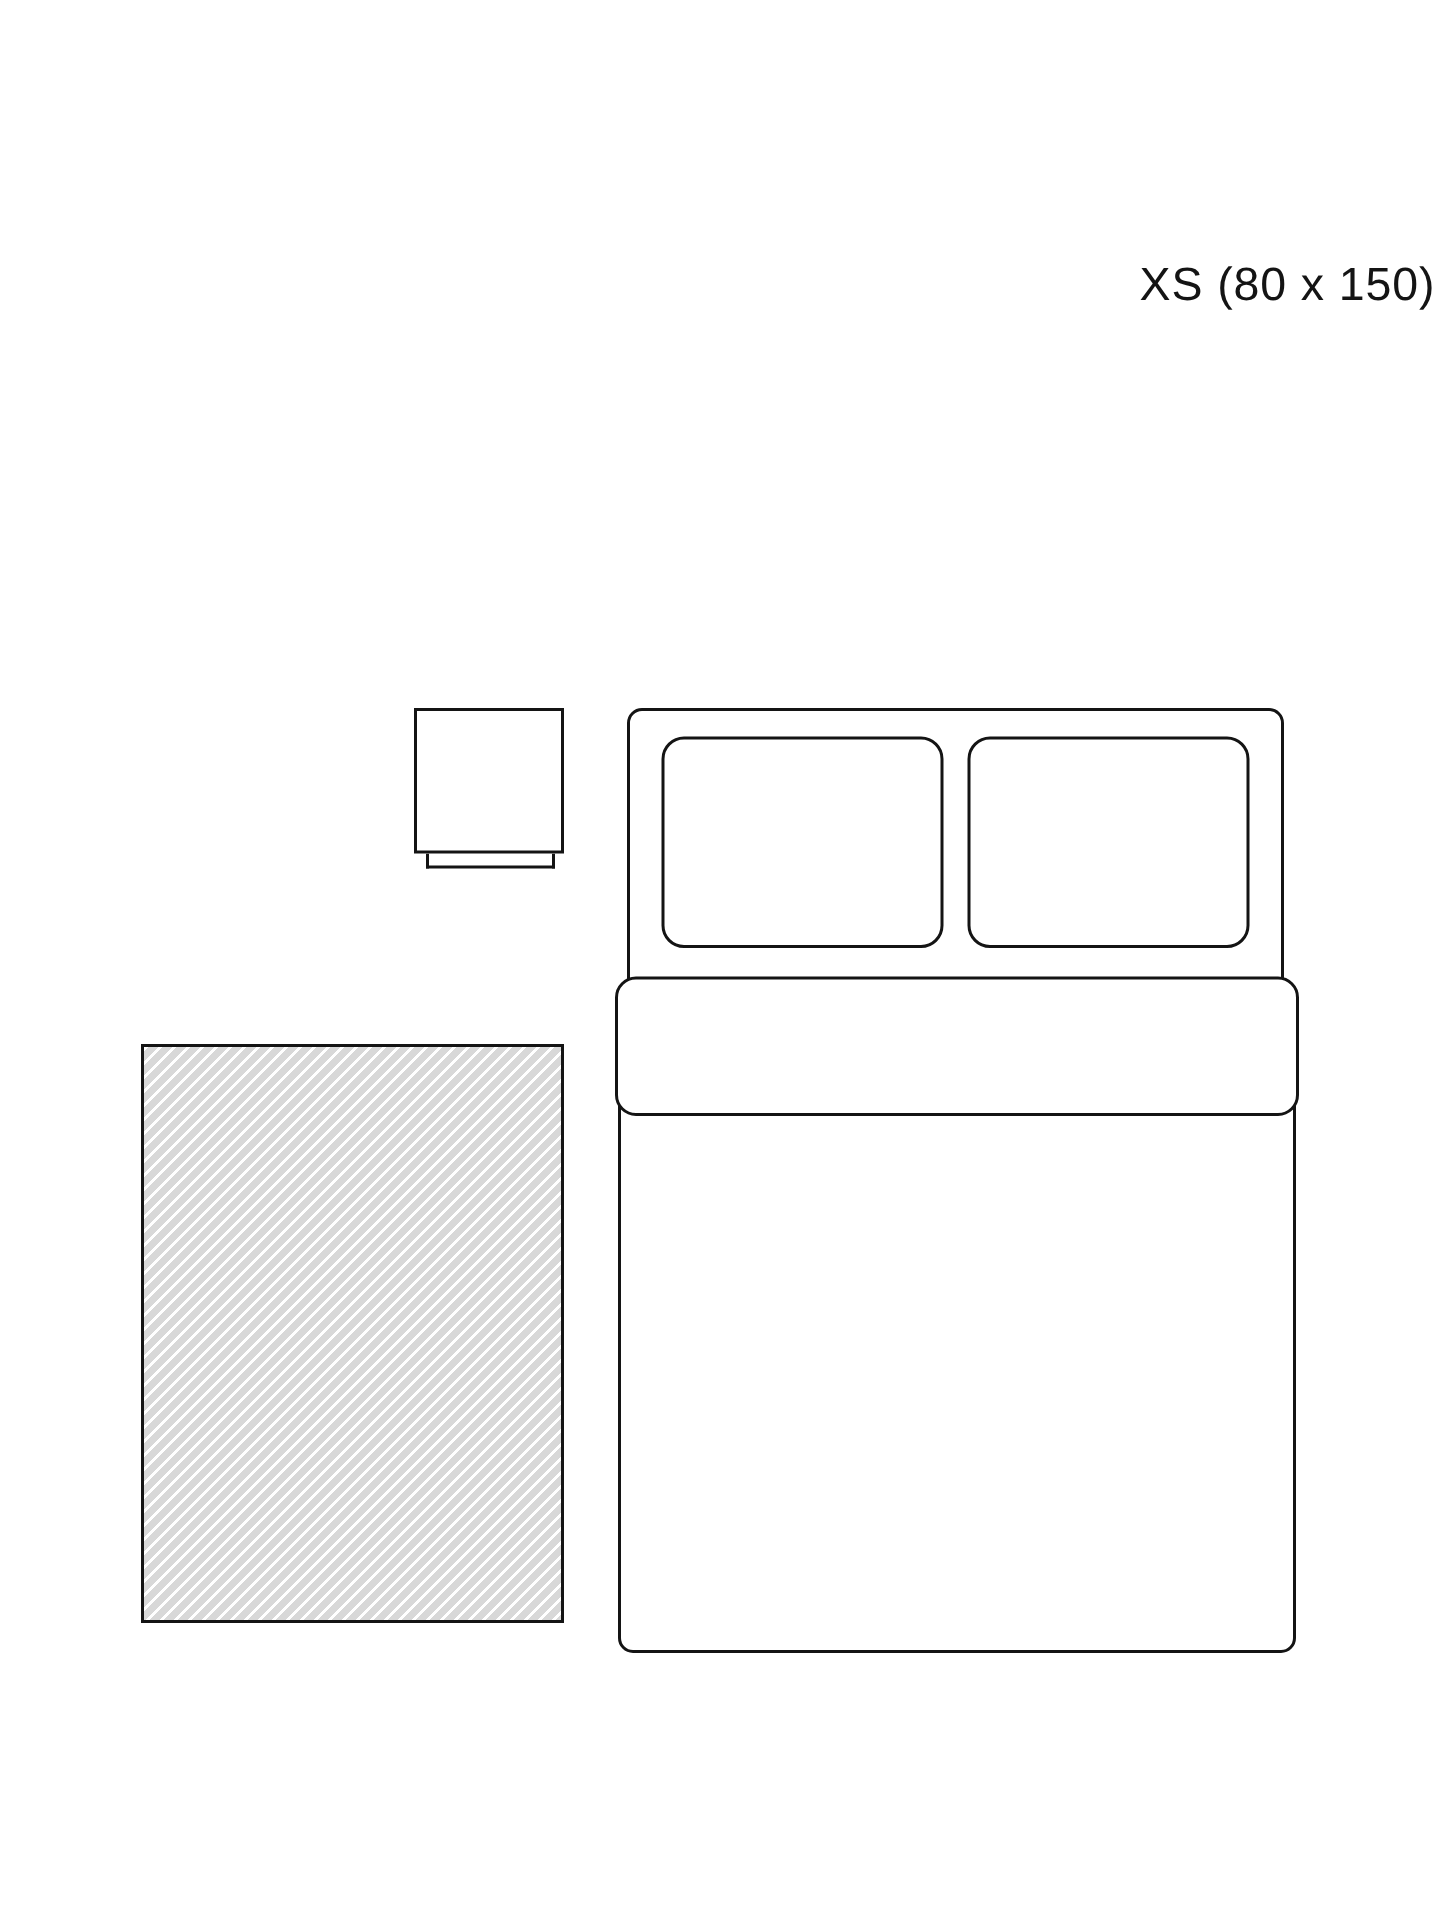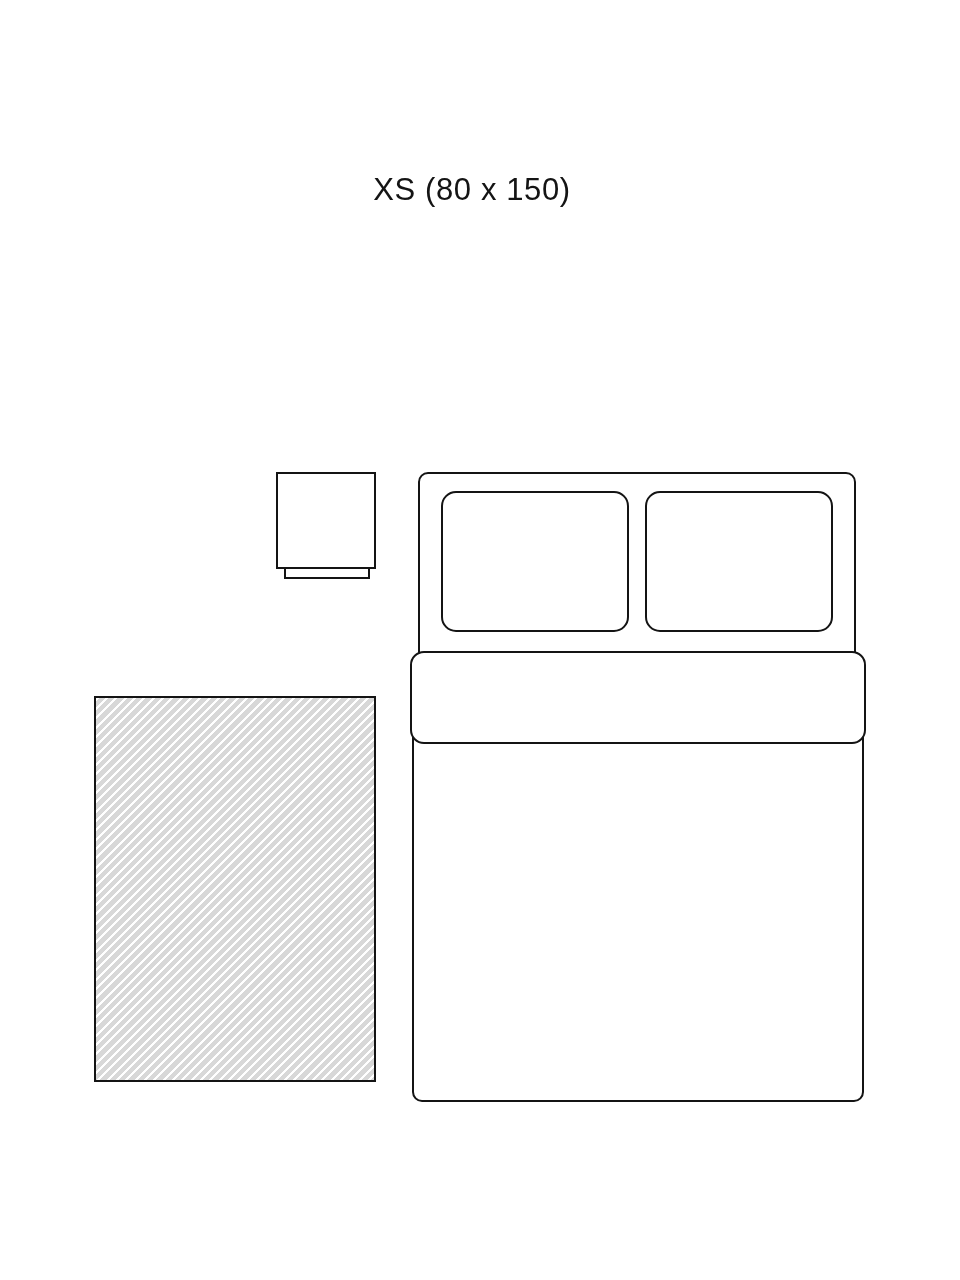--- a/index.html
+++ b/index.html
@@ -11,24 +11,24 @@
     position: relative;
     width: 960px;
     height: 1280px;
     background: var(--background, #ffffff);
     overflow: hidden;
     font-family: "Liberation Sans", sans-serif;
   }
   .title {
     position: absolute;
     left: 0;
-    right: 16px;
+    right: 3px;
     top: 172px;
     margin: 0;
-    text-align: center;
+    text-align: right;
     font-size: 31px;
     font-weight: 400;
     letter-spacing: 0.6px;
     line-height: 36px;
     color: var(--outline, #141414);
   }
   .shape {
     position: absolute;
     box-sizing: border-box;
     background: #ffffff;

